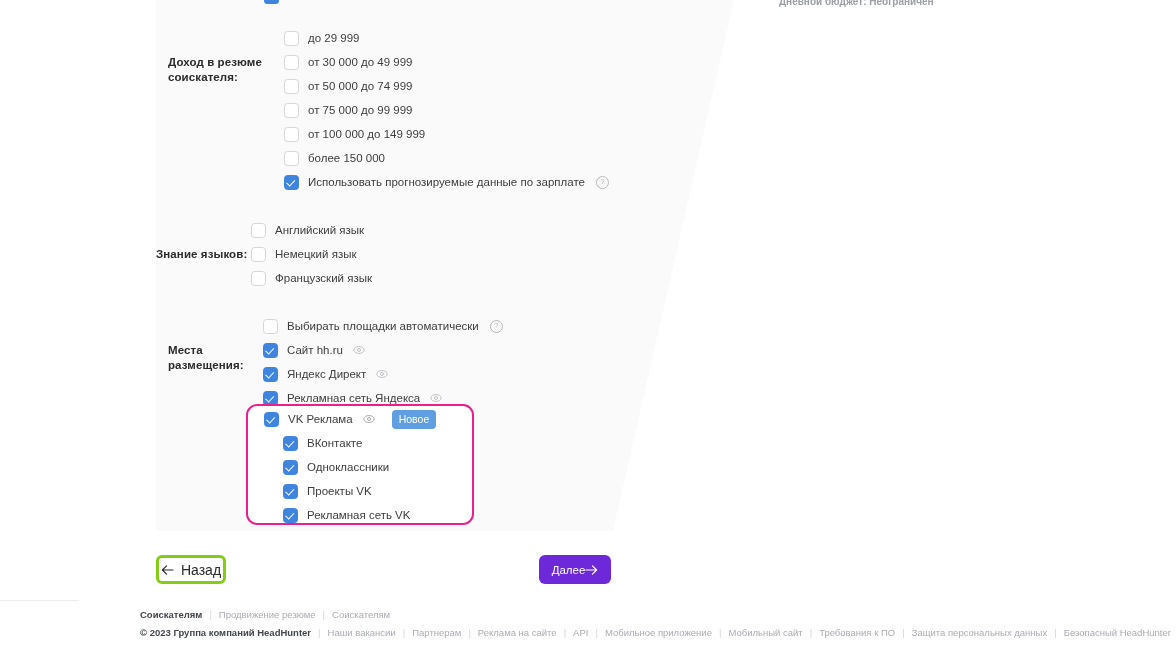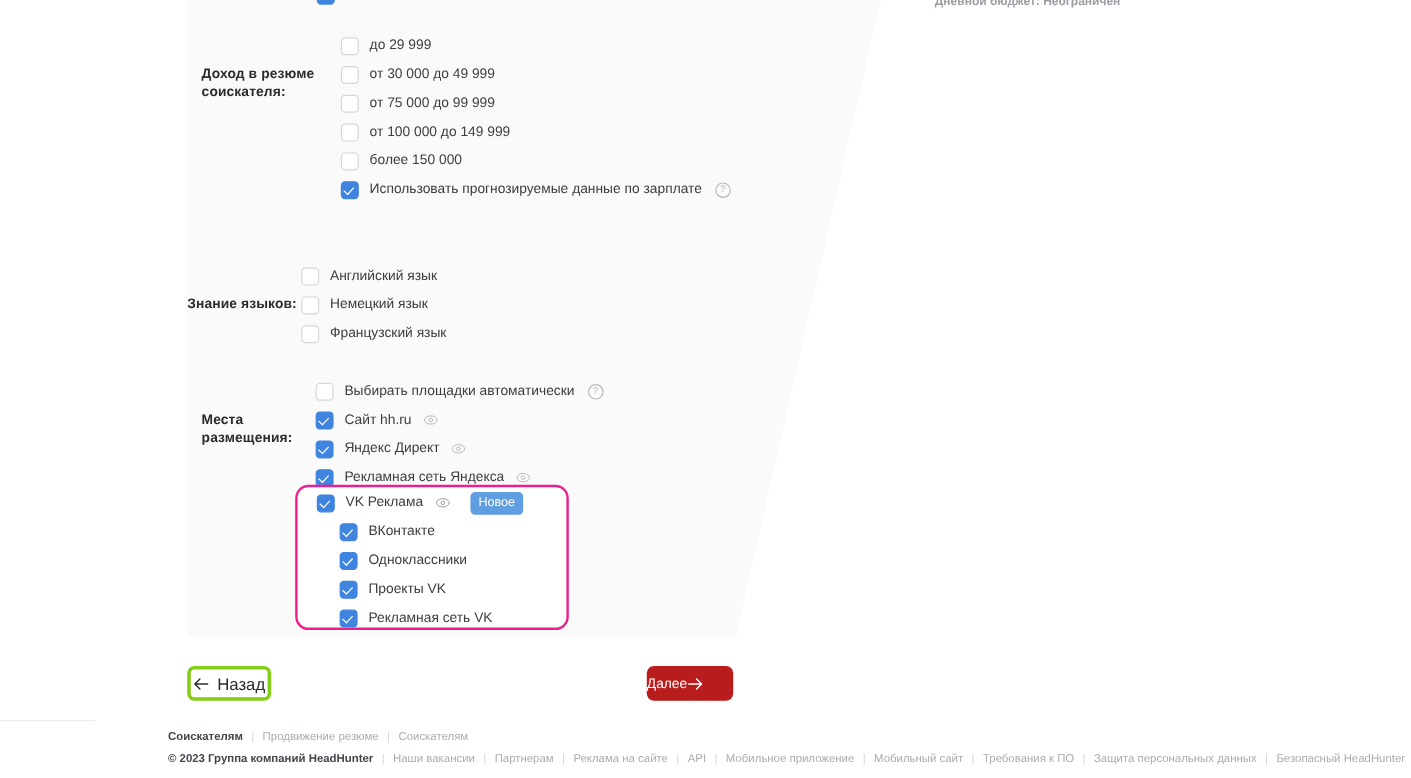--- a/index.html
+++ b/index.html
@@ -176,24 +176,25 @@
     font-size: 14px;
     color: #2b2b2b;
     box-sizing: border-box;
   }
   #btn-next {
     position: absolute;
     left: 539px;
     top: 555px;
     width: 72px;
     height: 29px;
-    background: #b91c1c;
+    background: #6d28d9;
     border-radius: 6px;
     display: flex;
     align-items: center;
+    justify-content: center;
     gap: 0;
     font-size: 11.5px;
     color: #ffffff;
   }
   .arrow-svg { display: block; }
 
   
   #footer-sep {
     position: absolute;
     left: 0;
@@ -268,20 +269,24 @@
       <div class="group-label">Доход в резюме соискателя:</div>
       <div class="options" style="margin-left:16px;">
 
         <div class="opt">
           <span class="cb off"></span>
           <span class="opt-label">до 29 999</span>
         </div>
         <div class="opt">
           <span class="cb off"></span>
           <span class="opt-label">от 30 000 до 49 999</span>
+        </div>
+        <div class="opt">
+          <span class="cb off"></span>
+          <span class="opt-label">от 50 000 до 74 999</span>
         </div>
         <div class="opt">
           <span class="cb off"></span>
           <span class="opt-label">от 75 000 до 99 999</span>
         </div>
         <div class="opt">
           <span class="cb off"></span>
           <span class="opt-label">от 100 000 до 149 999</span>
         </div>
         <div class="opt">

